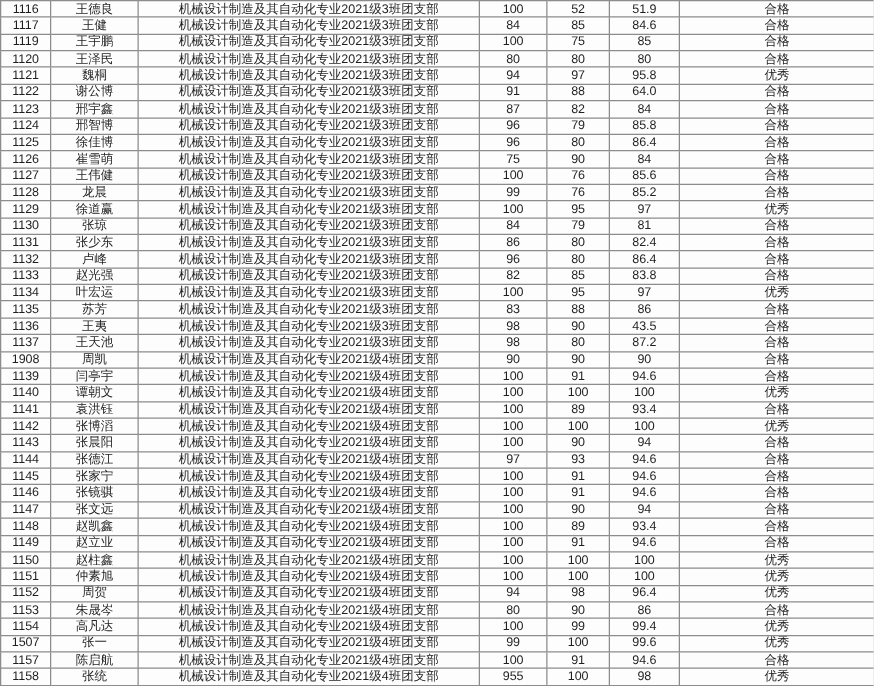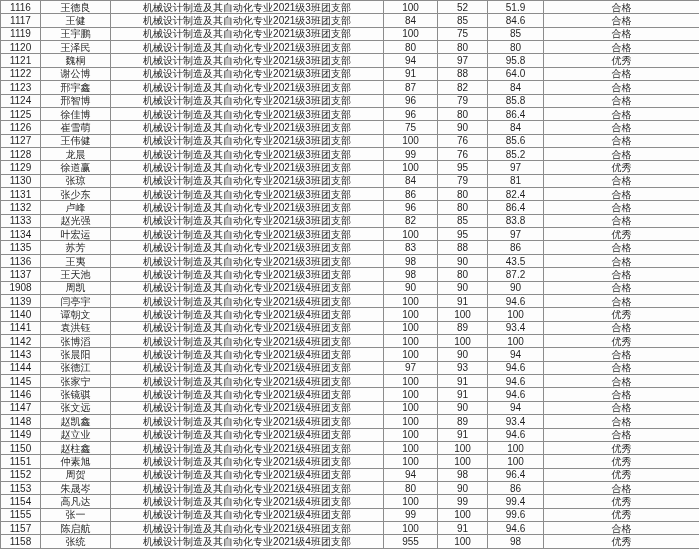--- a/index.html
+++ b/index.html
@@ -392,21 +392,21 @@
         <tr>
           <td>1154</td>
           <td>高凡达</td>
           <td class="branch">机械设计制造及其自动化专业2021级4班团支部</td>
           <td>100</td>
           <td>99</td>
           <td>99.4</td>
           <td>优秀</td>
         </tr>
         <tr>
-          <td>1155</td>
+          <td>1507</td>
           <td>张一</td>
           <td class="branch">机械设计制造及其自动化专业2021级4班团支部</td>
           <td>99</td>
           <td>100</td>
           <td>99.6</td>
           <td>优秀</td>
         </tr>
         <tr>
           <td>1157</td>
           <td>陈启航</td>

